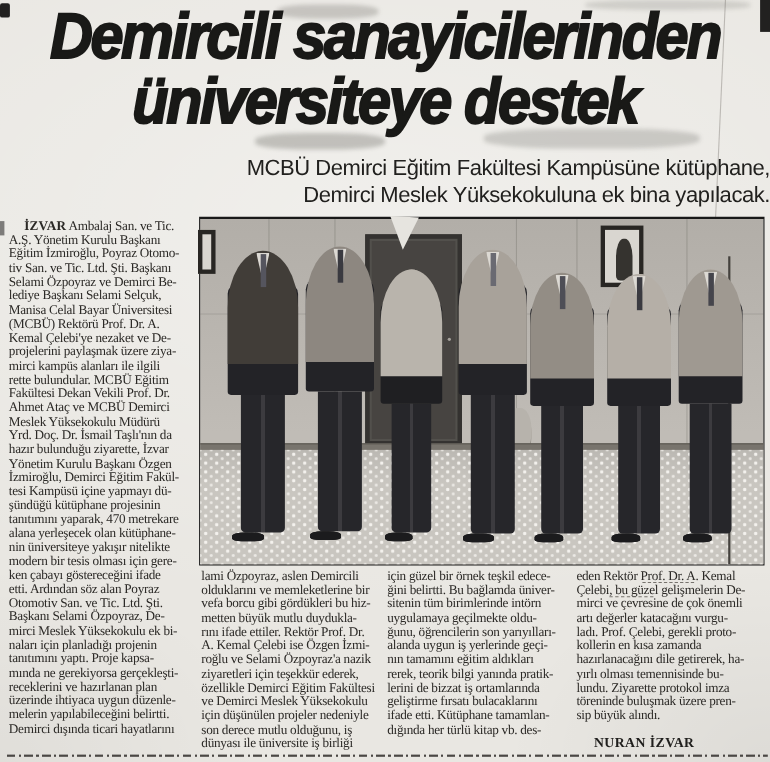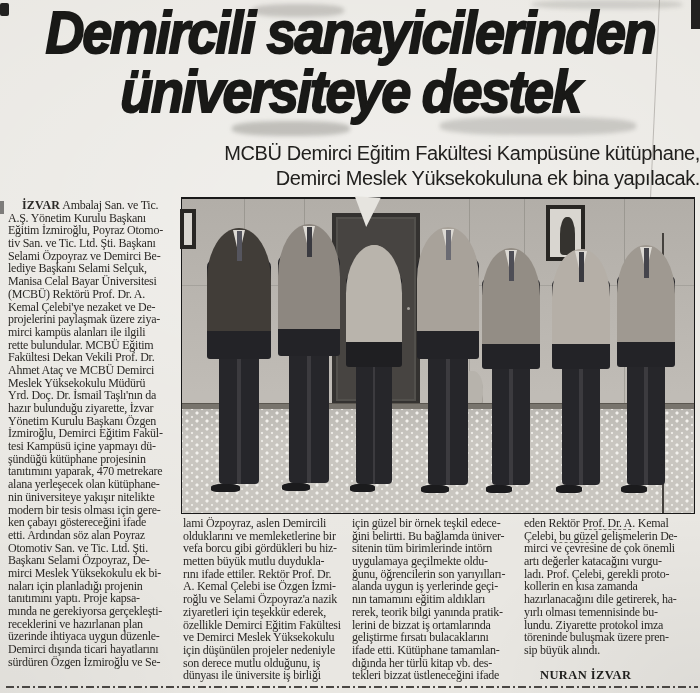--- a/index.html
+++ b/index.html
@@ -130,22 +130,22 @@
         <div class="tline">ken çabayı göstereceğini ifade</div>
         <div class="tline">etti. Ardından söz alan Poyraz</div>
         <div class="tline">Otomotiv San. ve Tic. Ltd. Şti.</div>
         <div class="tline">Başkanı Selami Özpoyraz, De-</div>
         <div class="tline">mirci Meslek Yüksekokulu ek bi-</div>
         <div class="tline">naları için planladığı projenin</div>
         <div class="tline">tanıtımını yaptı. Proje kapsa-</div>
         <div class="tline">mında ne gerekiyorsa gerçekleşti-</div>
         <div class="tline">receklerini ve hazırlanan plan</div>
         <div class="tline">üzerinde ihtiyaca uygun düzenle-</div>
+        <div class="tline">melerin yapılabileceğini belirtti.</div>
         <div class="tline">Demirci dışında ticari hayatlarını</div>
-        <div class="tline">sürdüren Özgen İzmiroğlu ve Se-</div>
       </div>
   </div>
 
   <div class="photo" title="Seven men in dark suits standing side by side in a lobby with a framed presidential portrait, a dark door and a patterned carpet">
     <div class="seam" style="left:62px;"></div>
     <div class="seam" style="left:122px;"></div>
     <div class="seam" style="left:287px;"></div>
     <div class="seam" style="left:342px;"></div>
     <div class="seam" style="left:442px;"></div>
     <div class="hseam"></div>
@@ -283,21 +283,20 @@
         <div class="tline">sitenin tüm birimlerinde intörn</div>
         <div class="tline">uygulamaya geçilmekte oldu-</div>
         <div class="tline">ğunu, öğrencilerin son yarıyılları-</div>
         <div class="tline">alanda uygun iş yerlerinde geçi-</div>
         <div class="tline">nın tamamını eğitim aldıkları</div>
         <div class="tline">rerek, teorik bilgi yanında pratik-</div>
         <div class="tline">lerini de bizzat iş ortamlarında</div>
         <div class="tline">geliştirme fırsatı bulacaklarını</div>
         <div class="tline">ifade etti. Kütüphane tamamlan-</div>
         <div class="tline">dığında her türlü kitap vb. des-</div>
-        <div class="tline">tekleri bizzat üstleneceğini ifade</div>
       </div>
   </div>
   <div class="col col4">
     <div>
         <div class="tline">eden Rektör Prof. Dr. A. Kemal</div>
         <div class="tline">Çelebi, bu güzel gelişmelerin De-</div>
         <div class="tline">mirci ve çevresine de çok önemli</div>
         <div class="tline">artı değerler katacağını vurgu-</div>
         <div class="tline">ladı. Prof. Çelebi, gerekli proto-</div>
         <div class="tline">kollerin en kısa zamanda</div>

